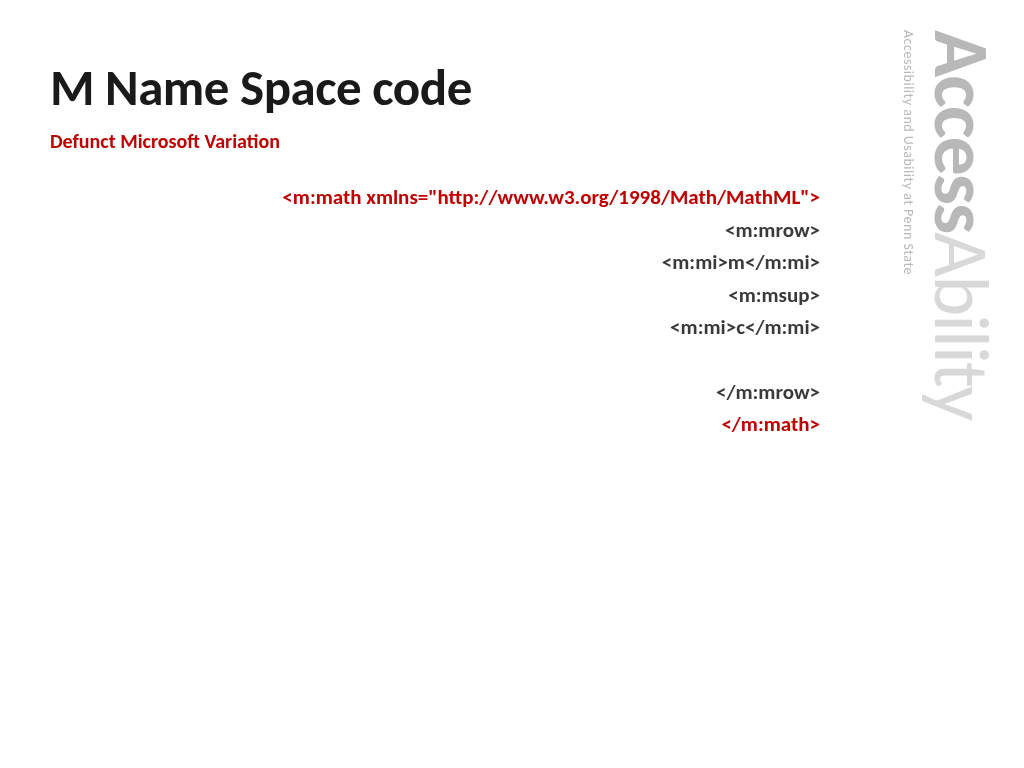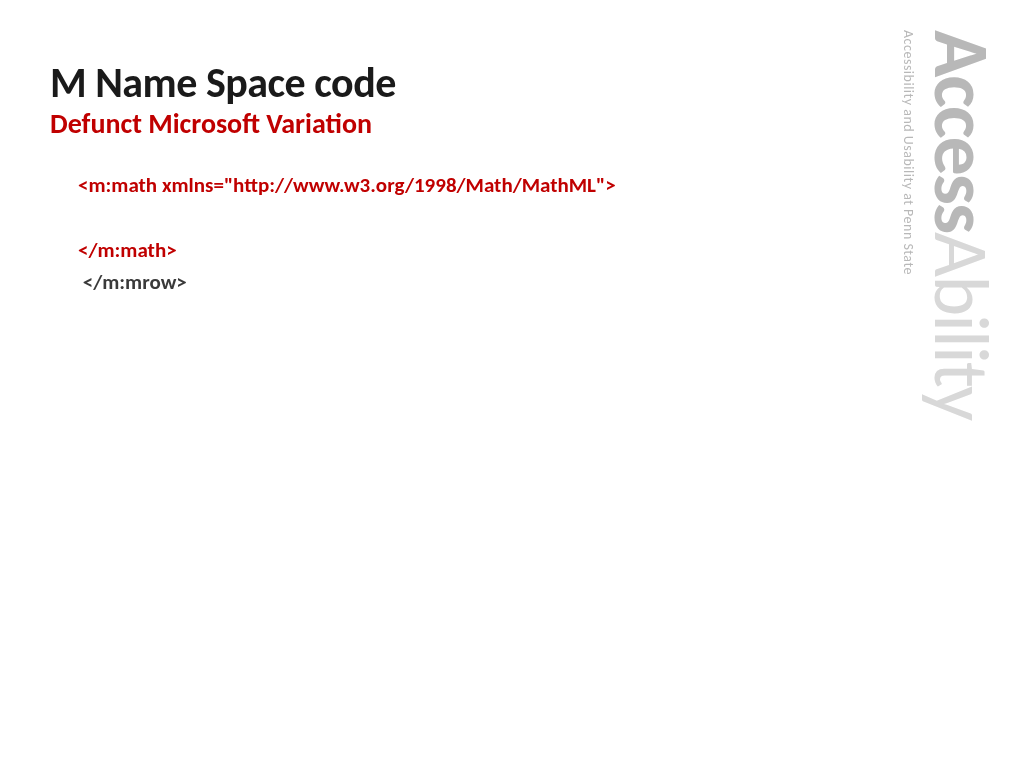--- a/index.html
+++ b/index.html
@@ -9,41 +9,41 @@
       font-family: "Segoe UI", "Calibri", Arial, sans-serif;
       background: #ffffff;
       position: relative;
       overflow: hidden;
     }
     .content {
       padding: 60px 60px 0 50px;
       width: 880px;
     }
     .title {
-      font-size: 42px;
+      font-size: 51px;
       font-weight: 700;
       color: #1a1a1a;
       letter-spacing: -0.5px;
       line-height: 1.1;
     }
     .subtitle {
-      font-size: 28px;
+      font-size: 20px;
       font-weight: 700;
       color: #c00000;
-      margin-top: 0;
+      margin-top: 13px;
       margin-bottom: 28px;
     }
     .code-block {
       font-size: 21px;
       font-weight: 600;
       color: #3a3a3a;
       line-height: 1.55;
       padding-left: 28px;
     }
-    .code-line { white-space: pre; }
+    .code-line { white-space: pre; text-align: right; }
     .red { color: #c00000; }
     .blank { height: 32px; }
     .sidebar-logo {
       position: absolute;
       right: 18px;
       top: 30px;
       height: 700px;
       width: 110px;
       pointer-events: none;
     }
@@ -72,22 +72,26 @@
   </style>
 </head>
 <body>
 
 <div class="content">
   <h1 class="title">M Name Space code</h1>
   <div class="subtitle">Defunct Microsoft Variation</div>
 
   <div class="code-block">
     <div class="code-line"><span class="red">&lt;m:math </span><span class="red">xmlns="http://www.w3.org/1998/Math/MathML"</span><span class="red">&gt;</span></div>
+    <div class="code-line"> &lt;m:mrow&gt;</div>
+    <div class="code-line">   &lt;m:mi&gt;m&lt;/m:mi&gt;</div>
+    <div class="code-line">&lt;m:msup&gt;</div>
+    <div class="code-line">   &lt;m:mi&gt;c&lt;/m:mi&gt;</div>
     <div class="blank"></div>
+    <div class="code-line"> &lt;/m:mrow&gt;</div>
     <div class="code-line red">&lt;/m:math&gt;</div>
-    <div class="code-line"> &lt;/m:mrow&gt;</div>
   </div>
 </div>
 
 <div class="sidebar-logo">
   <div class="logo-tagline">Accessibility and Usability at Penn State</div>
   <div class="logo-main"><span class="logo-access">Access</span><span class="logo-ability">Ability</span></div>
 </div>
 
 </body></html>

